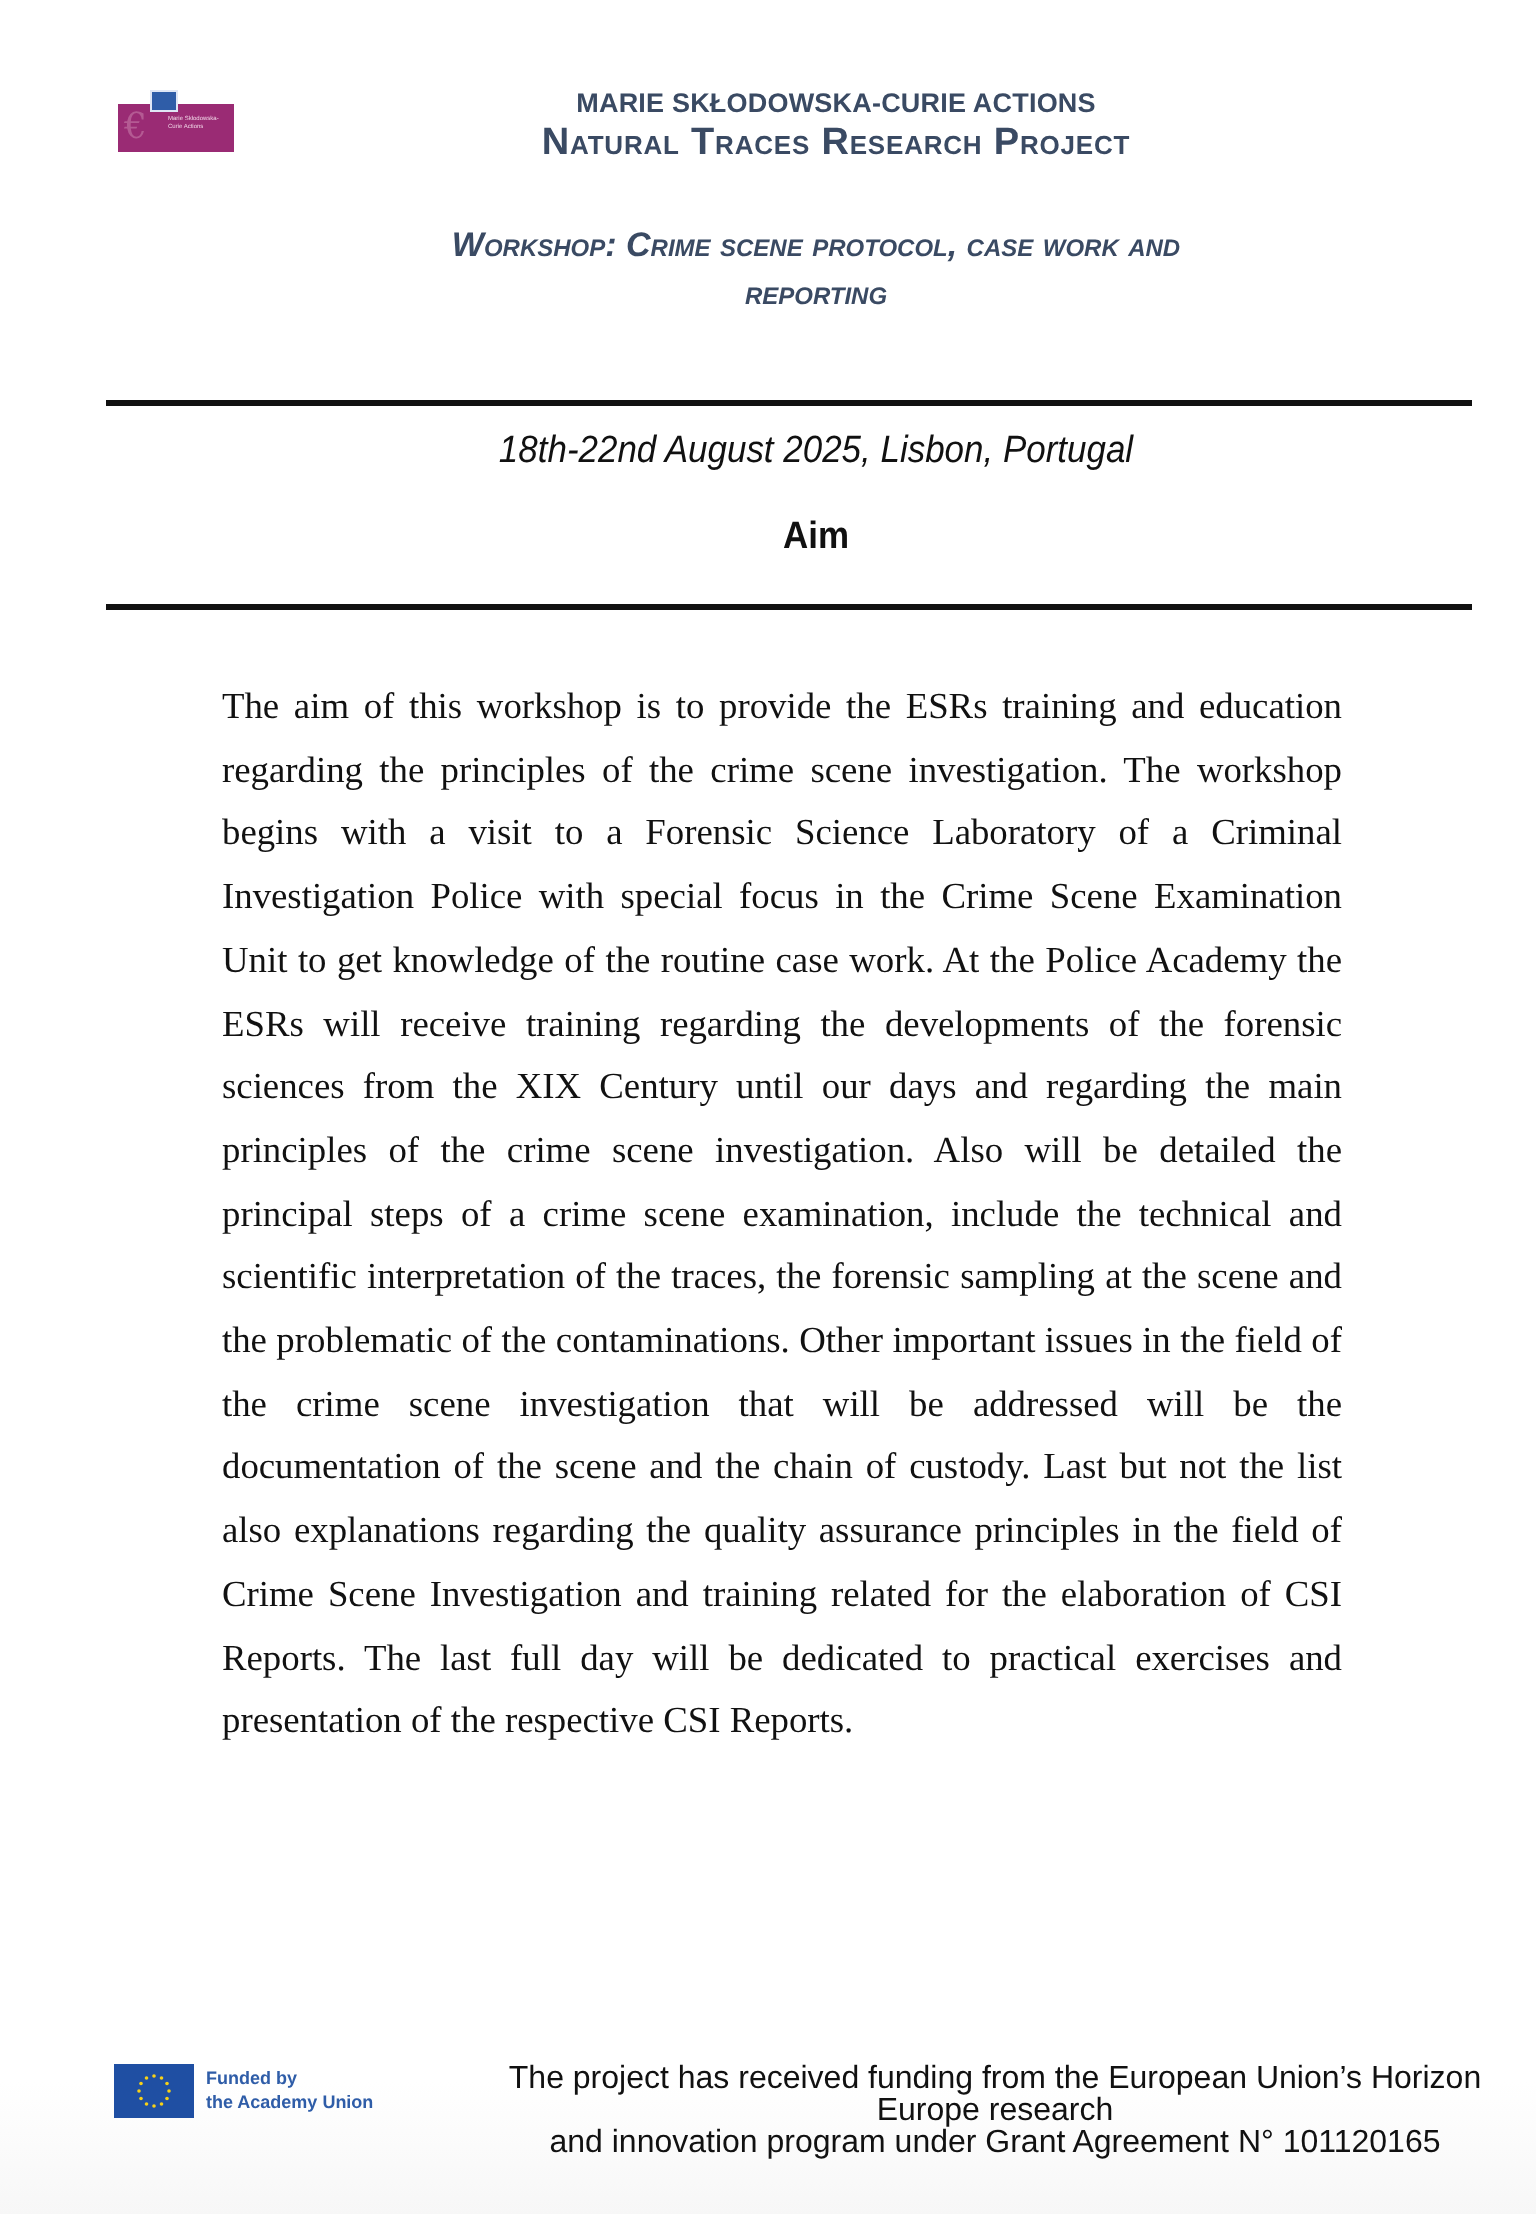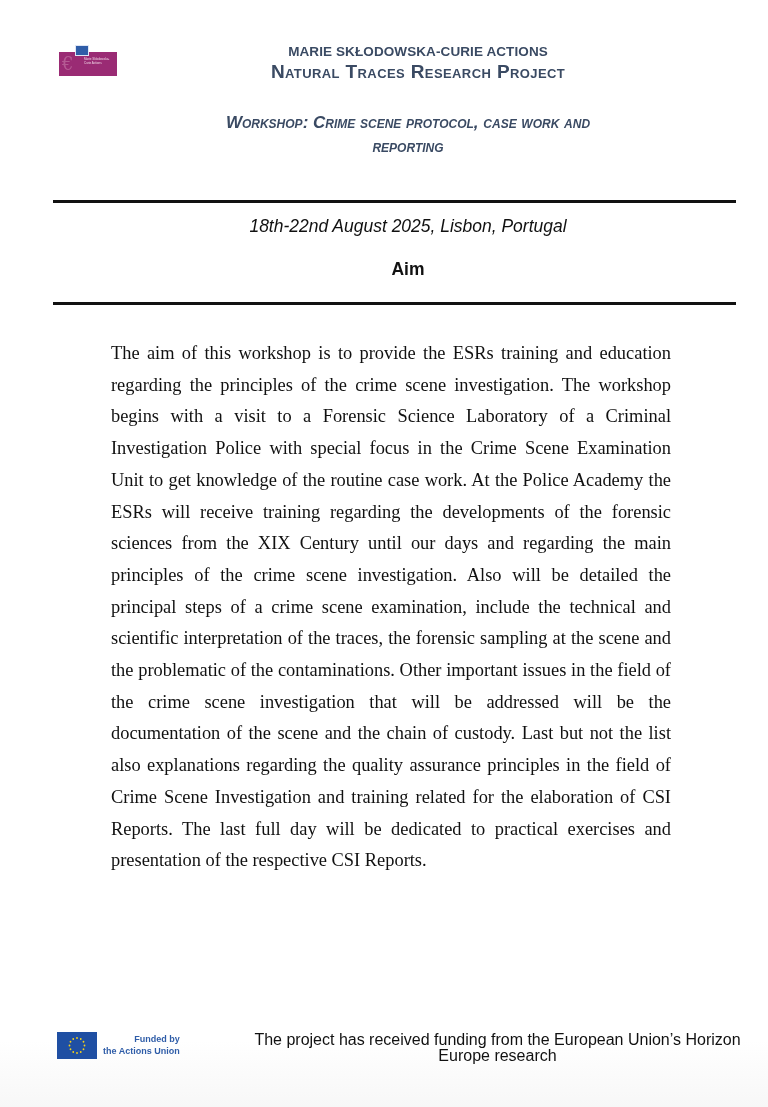--- a/index.html
+++ b/index.html
@@ -139,21 +139,20 @@
     }
     .body-text .ws-heading i {
       font-style: italic;
     }
     .eu-logo {
       position: absolute;
       left: 57px;
       top: 1031px;
       width: 140px;
       height: 30px;
-      text-align: right;
     }
     .eu-flag {
       position: absolute;
       left: 0;
       top: 1px;
       width: 40px;
       height: 27px;
       background: #1f4fa3;
     }
     .eu-flag svg { display: block; }
@@ -220,19 +219,20 @@
         <circle cx="16.25" cy="20" r="0.9"></circle>
         <circle cx="13.5" cy="17.25" r="0.9"></circle>
         <circle cx="12.5" cy="13.5" r="0.9"></circle>
         <circle cx="13.5" cy="9.75" r="0.9"></circle>
         <circle cx="16.25" cy="7" r="0.9"></circle>
       </g>
     </svg>
   </div>
   <div class="eu-text">
     <div>Funded by</div>
-    <div>the Actions Union</div>
+    <div>the Academy Union</div>
   </div>
 </div>
 
 <div class="funding-note">
   <div>The project has received funding from the European Union’s Horizon Europe research</div>
+  <div>and innovation program under Grant Agreement N° 101120165</div>
 </div>
 
 </body></html>

